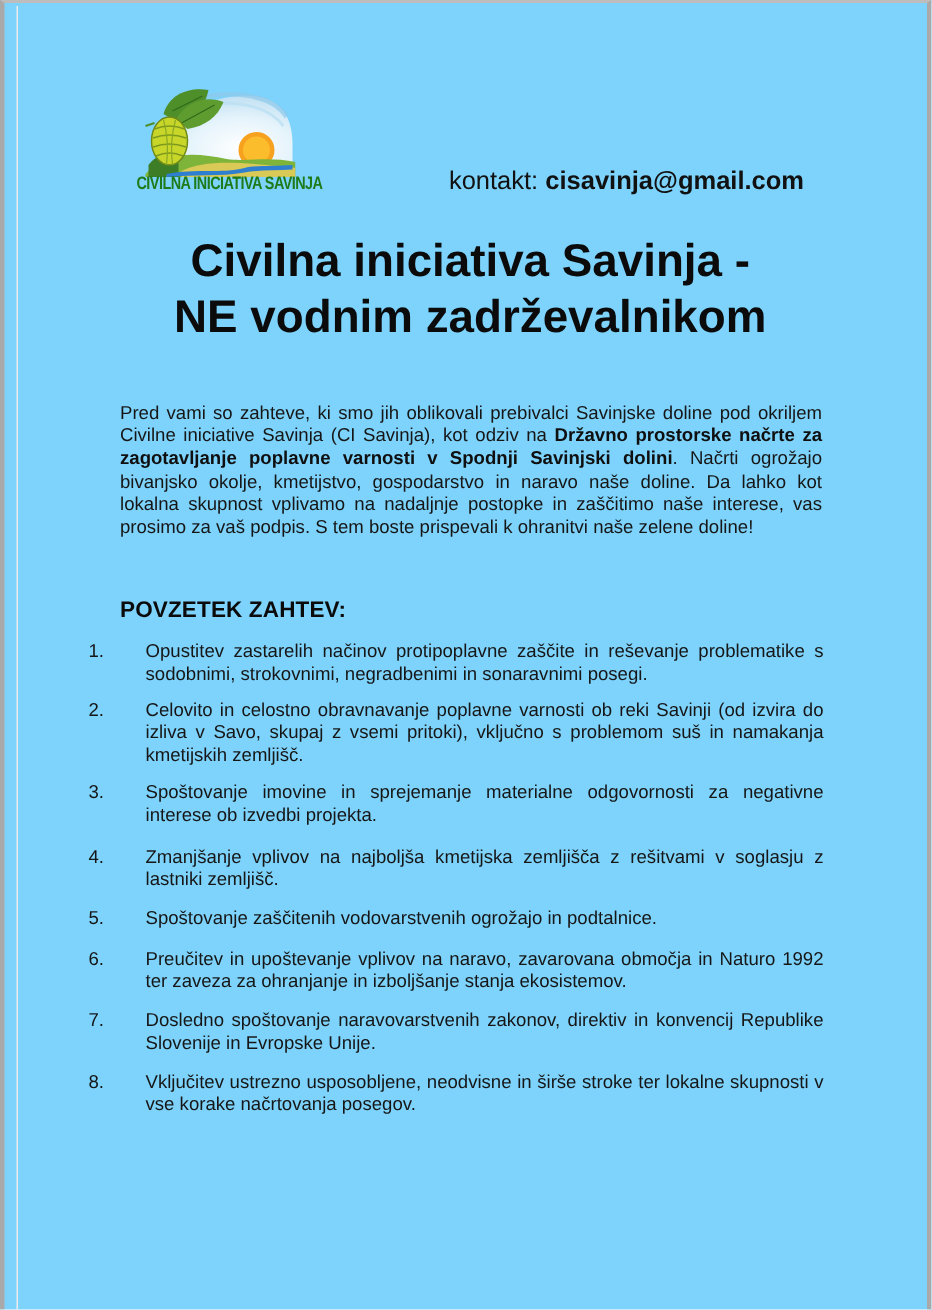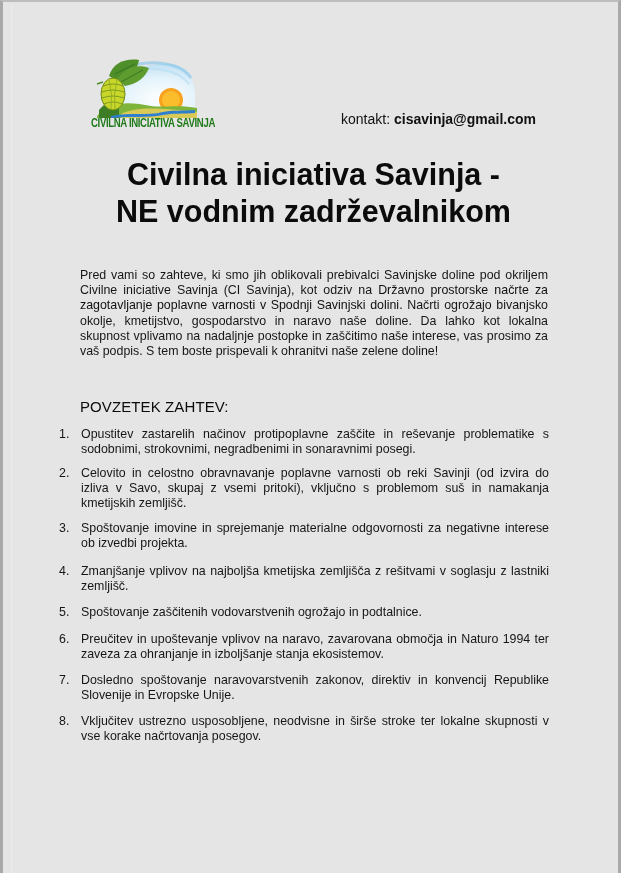--- a/index.html
+++ b/index.html
@@ -17,21 +17,21 @@
     }
     .page {
       position: absolute;
       left: 0; top: 0;
       width: 621px;
       height: 873px;
       box-sizing: border-box;
       border-left: 3px solid #a9a9a9;
       border-top: 2px solid #bdbdbd;
       border-right: 3px solid #a9a9a9;
-      background: #e5e5e5;
+      background: #7dd3fc;
     }
     .inner-line {
       position: absolute;
       top: 2px; bottom: 0;
       width: 1px;
       background: #ececec;
     }
     .logo {
       position: absolute;
       left: 88px;
@@ -52,21 +52,21 @@
       letter-spacing: -0.35px;
       color: #1f7a1a;
       transform: scaleY(1.25);
       transform-origin: top center;
       white-space: nowrap;
     }
     .contact {
       position: absolute;
       right: 82px;
       top: 109px;
-      font-size: 14px;
+      font-size: 17px;
       white-space: nowrap;
       color: #111;
     }
     .contact .email { font-weight: bold; }
     .title {
       position: absolute;
       left: 0;
       width: 621px;
       top: 154px;
       text-align: center;
@@ -79,46 +79,46 @@
     .intro {
       position: absolute;
       left: 77px;
       width: 468px;
       top: 266px;
       font-size: 12.4px;
       line-height: 15.2px;
       text-align: justify;
       color: #161616;
     }
-    .intro b { font-weight: normal; color: #0f0f0f; }
+    .intro b { font-weight: bold; color: #0f0f0f; }
     .section-heading {
       position: absolute;
       left: 77px;
       top: 396px;
       font-size: 15px;
-      font-weight: normal;
+      font-weight: bold;
       color: #0b0b0b;
       letter-spacing: 0.1px;
     }
     .req-item {
       position: absolute;
       left: 56px;
       width: 490px;
       font-size: 12.4px;
       line-height: 15.2px;
       color: #161616;
     }
     .req-num {
       position: absolute;
       left: 0;
       top: 0;
       width: 18px;
     }
     .req-text {
-      margin-left: 22px;
+      margin-left: 38px;
       text-align: justify;
     }
   </style>
 </head>
 <body>
 
 <div class="page">
   <div class="inner-line" style="left:8px;"></div>
 
   <div class="logo">
@@ -184,21 +184,21 @@
   <div class="req-item" style="top:562px;">
     <span class="req-num">4.</span>
     <div class="req-text">Zmanjšanje vplivov na najboljša kmetijska zemljišča z rešitvami v soglasju z lastniki zemljišč.</div>
   </div>
   <div class="req-item" style="top:603px;">
     <span class="req-num">5.</span>
     <div class="req-text">Spoštovanje zaščitenih vodovarstvenih ogrožajo in podtalnice.</div>
   </div>
   <div class="req-item" style="top:630px;">
     <span class="req-num">6.</span>
-    <div class="req-text">Preučitev in upoštevanje vplivov na naravo, zavarovana območja in Naturo 1994 ter zaveza za ohranjanje in izboljšanje stanja ekosistemov.</div>
+    <div class="req-text">Preučitev in upoštevanje vplivov na naravo, zavarovana območja in Naturo 1992 ter zaveza za ohranjanje in izboljšanje stanja ekosistemov.</div>
   </div>
   <div class="req-item" style="top:671px;">
     <span class="req-num">7.</span>
     <div class="req-text">Dosledno spoštovanje naravovarstvenih zakonov, direktiv in konvencij Republike Slovenije in Evropske Unije.</div>
   </div>
   <div class="req-item" style="top:712px;">
     <span class="req-num">8.</span>
     <div class="req-text">Vključitev ustrezno usposobljene, neodvisne in širše stroke ter lokalne skupnosti v vse korake načrtovanja posegov.</div>
   </div>
 </div>

